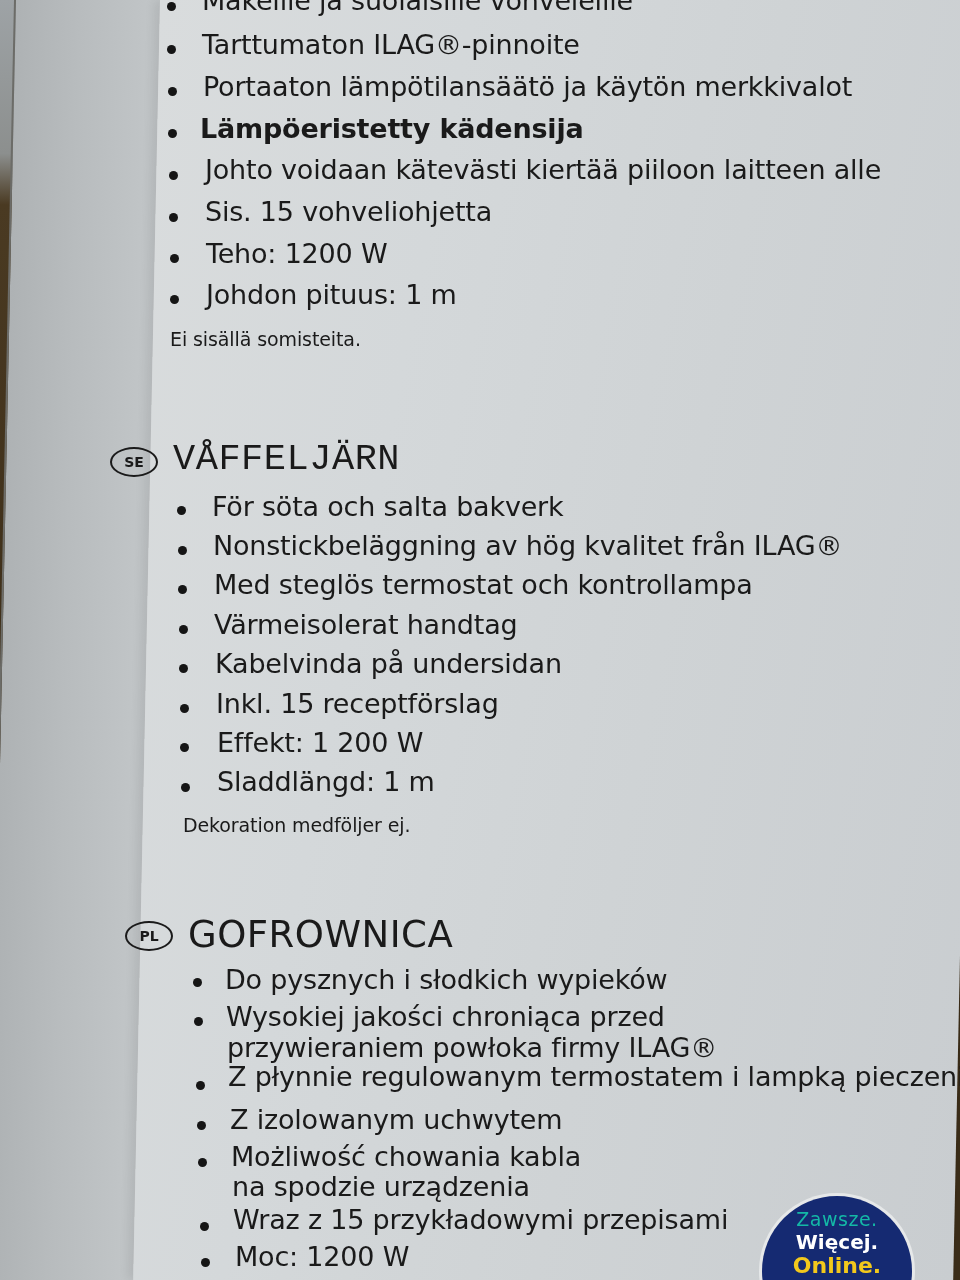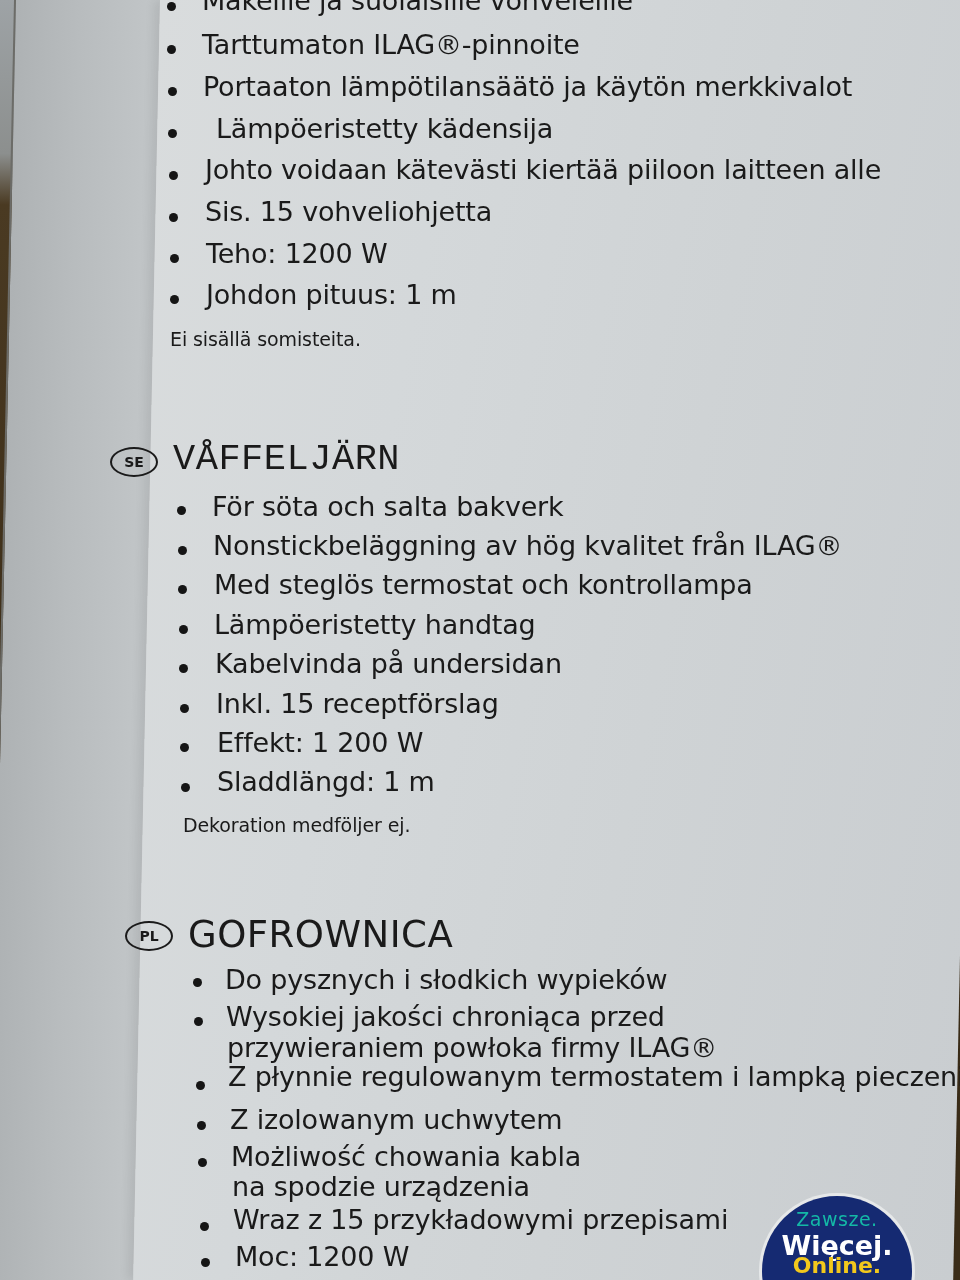--- a/index.html
+++ b/index.html
@@ -78,21 +78,21 @@
     .sticker {
       position: absolute; left: 762px; top: 1196px;
       width: 150px; height: 150px;
       border-radius: 50%;
       background: #152a72;
       color: #ffffff;
       text-align: center;
       box-shadow: 0 0 0 3px #e6e8e9;
     }
     .sticker .s1 { position: absolute; top: 12px; left: 0; right: 0; font-size: 19px; color: #14b8a6; letter-spacing: 0.5px; }
-    .sticker .s2 { position: absolute; top: 34px; left: 0; right: 0; font-size: 27px; font-weight: bold; color: #ffffff; }
+    .sticker .s2 { position: absolute; top: 34px; left: 0; right: 0; font-size: 20px; font-weight: bold; color: #ffffff; }
     .sticker .s3 { position: absolute; top: 57px; left: 0; right: 0; font-size: 22px; font-weight: bold; color: #f2c81c; }
   </style>
 </head>
 <body>
 
 <div class="scene">
   <div class="bg-strip"></div>
   <div class="box-side"></div>
   <div class="box-face"></div>
 
@@ -102,21 +102,21 @@
       <span class="bullet" style="left:167px;top:2px;"></span>
       <div class="li" style="left:202px;top:-14px;">Makeille ja suolaisille vohveleille</div>
 
       <span class="bullet" style="left:167px;top:45px;"></span>
       <div class="li" style="left:202px;top:30px;">Tarttumaton ILAG®-pinnoite</div>
 
       <span class="bullet" style="left:168px;top:87px;"></span>
       <div class="li" style="left:203px;top:72px;">Portaaton lämpötilansäätö ja käytön merkkivalot</div>
 
       <span class="bullet" style="left:168px;top:129px;"></span>
-      <div class="li" style="left:216px;top:114px;">Lämpöeristetty kädensija</div>
+      <div class="li" style="left:200px;top:114px;font-weight:bold;">Lämpöeristetty kädensija</div>
 
       <span class="bullet" style="left:169px;top:171px;"></span>
       <div class="li" style="left:205px;top:155px;">Johto voidaan kätevästi kiertää piiloon laitteen alle</div>
 
       <span class="bullet" style="left:169px;top:213px;"></span>
       <div class="li" style="left:205px;top:197px;">Sis. 15 vohveliohjetta</div>
 
       <span class="bullet" style="left:170px;top:254px;"></span>
       <div class="li" style="left:206px;top:239px;">Teho: 1200 W</div>
 
@@ -133,21 +133,21 @@
       <span class="bullet" style="left:177px;top:506px;"></span>
       <div class="li" style="left:212px;top:492px;">För söta och salta bakverk</div>
 
       <span class="bullet" style="left:178px;top:546px;"></span>
       <div class="li" style="left:213px;top:531px;">Nonstickbeläggning av hög kvalitet från ILAG®</div>
 
       <span class="bullet" style="left:178px;top:585px;"></span>
       <div class="li" style="left:214px;top:570px;">Med steglös termostat och kontrollampa</div>
 
       <span class="bullet" style="left:179px;top:625px;"></span>
-      <div class="li" style="left:214px;top:610px;">Lämpöeristetty handtag</div>
+      <div class="li" style="left:214px;top:610px;">Värmeisolerat handtag</div>
 
       <span class="bullet" style="left:179px;top:664px;"></span>
       <div class="li" style="left:215px;top:649px;">Kabelvinda på undersidan</div>
 
       <span class="bullet" style="left:180px;top:704px;"></span>
       <div class="li" style="left:216px;top:689px;">Inkl. 15 receptförslag</div>
 
       <span class="bullet" style="left:180px;top:743px;"></span>
       <div class="li" style="left:217px;top:728px;">Effekt: 1 200 W</div>
 

